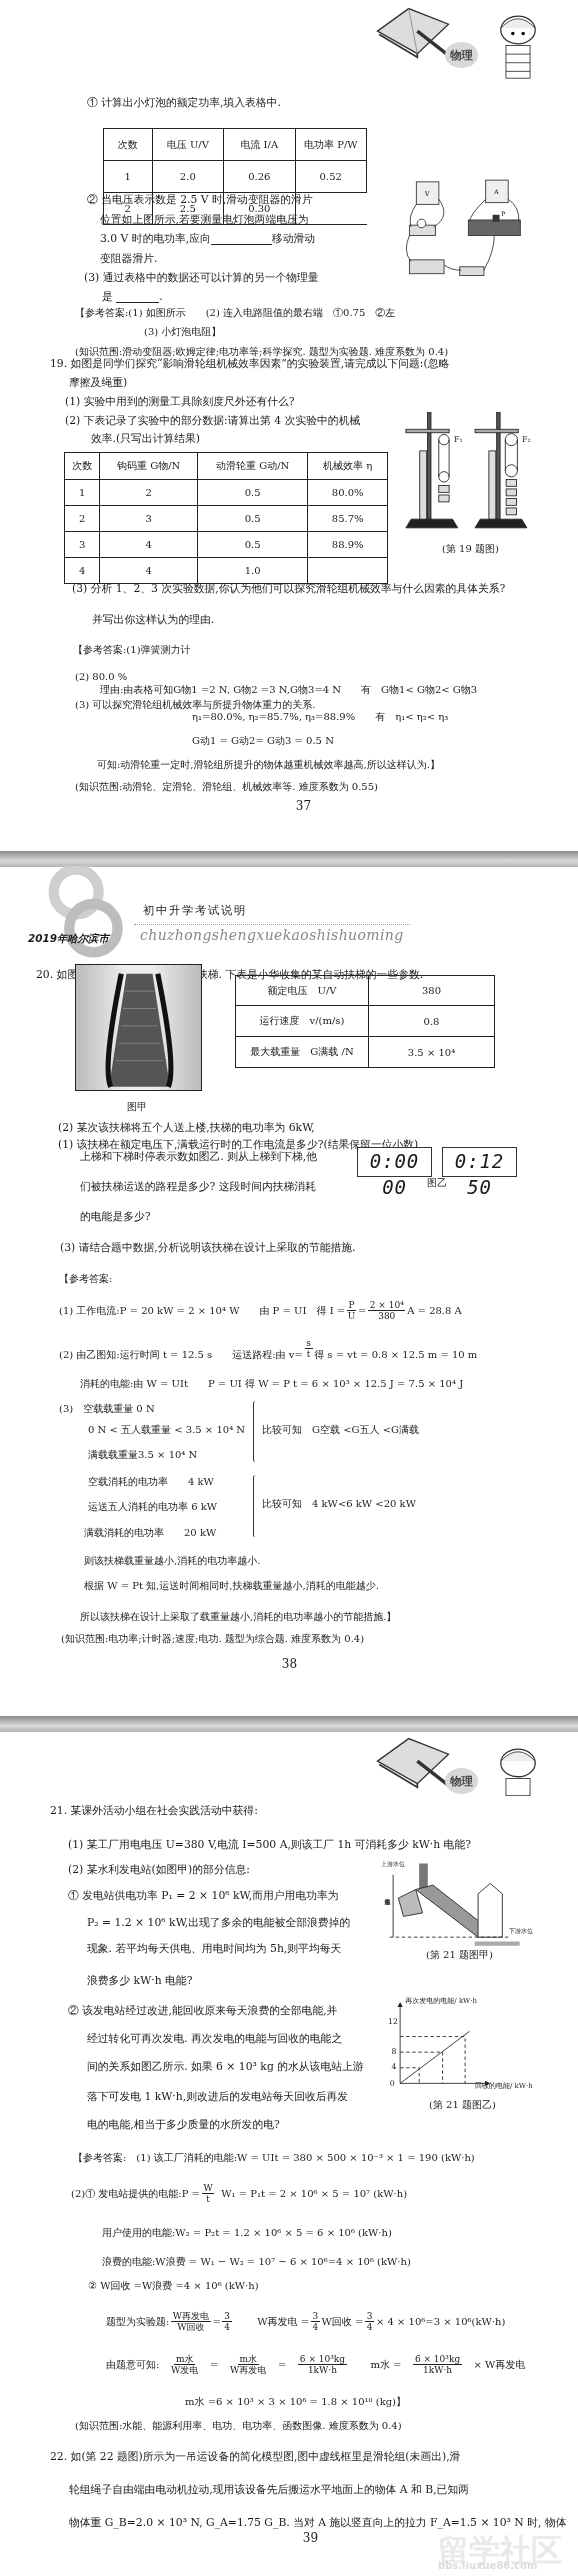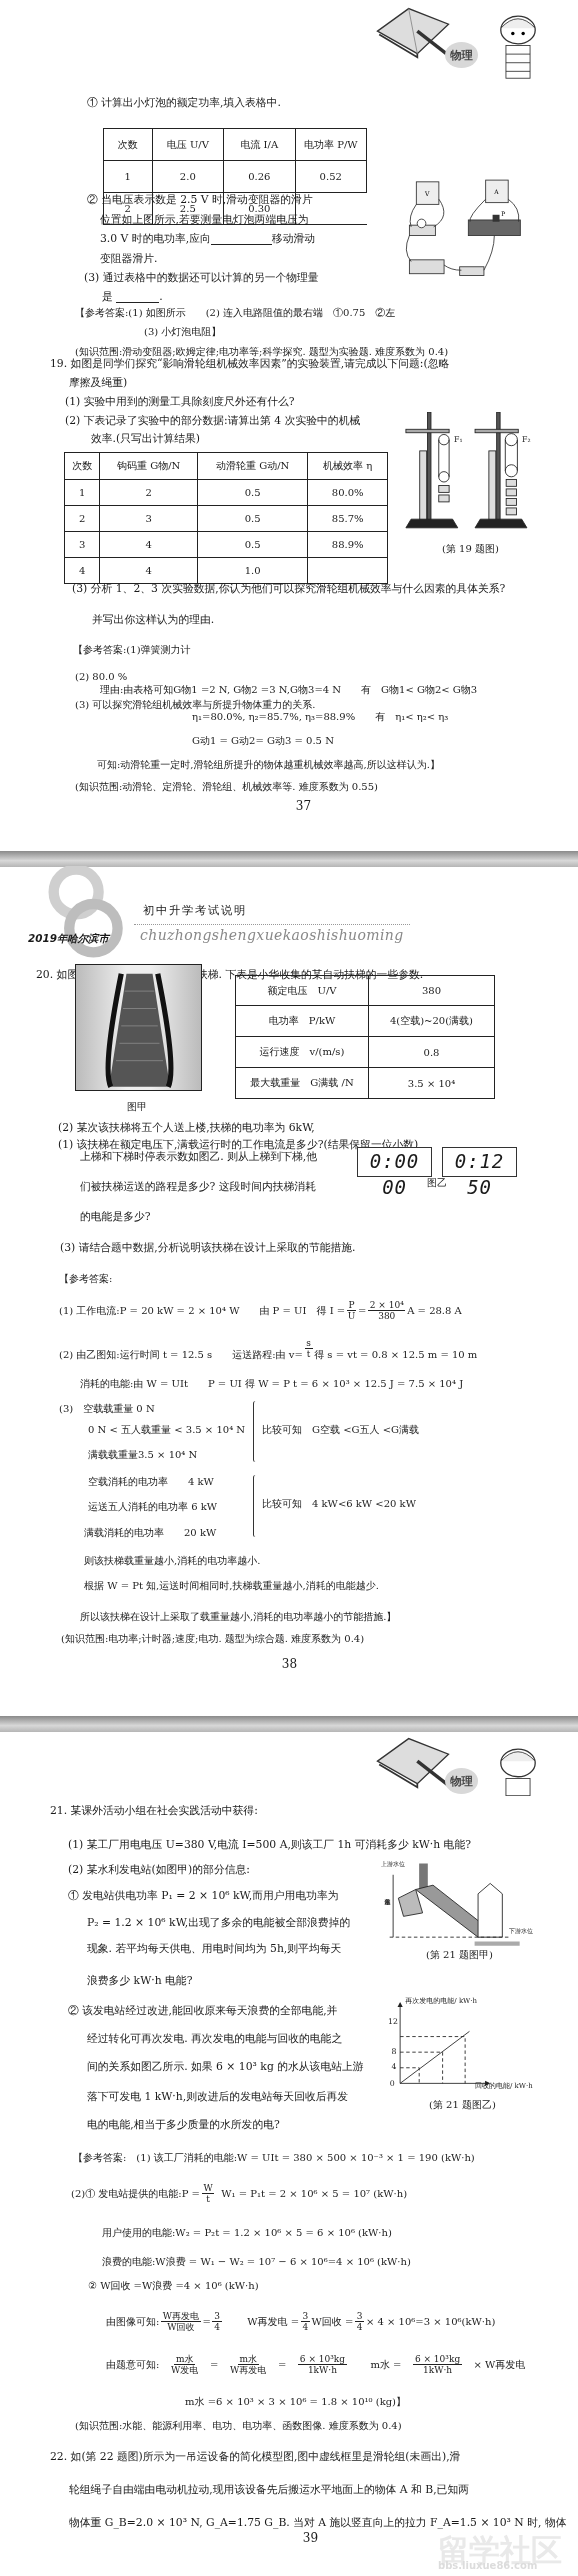--- a/index.html
+++ b/index.html
@@ -215,24 +215,20 @@
 </div>
 <div class="abs ans" style="left:127px;top:1102px;">图甲</div>
 
 <table class="grid" style="left:235px;top:975px;width:260px;border:1.7px solid #222;">
   <tbody>
       <tr style="height:30px;">
         <td style="width:133px;">额定电压　U/V</td>
         <td>380</td>
       </tr>
   <tr style="height:31px;">
-        <td>电功率　P/kW</td>
-        <td>4(空载)~20(满载)</td>
-      </tr>
-  <tr style="height:31px;">
         <td>运行速度　v/(m/s)</td>
         <td>0.8</td>
       </tr>
   <tr style="height:31px;">
         <td>最大载重量　G满载 /N</td>
         <td>3.5 × 10⁴</td>
       </tr>
 </tbody>
   </table>
 
@@ -367,21 +363,21 @@
   <span class="frac">
       <span class="n">W</span>
       <span>t</span>
     </span>
   <span style="margin-left:5.2px;">W₁ = P₁t = 2 × 10⁶ × 5 = 10⁷ (kW·h)</span>
 </div>
 <div class="abs ans" style="left:102px;top:2228px;">用户使用的电能:W₂ = P₂t = 1.2 × 10⁶ × 5 = 6 × 10⁶ (kW·h)</div>
 <div class="abs ans" style="left:102px;top:2257px;">浪费的电能:W浪费 = W₁ − W₂ = 10⁷ − 6 × 10⁶=4 × 10⁶ (kW·h)</div>
 <div class="abs ans" style="left:88px;top:2281px;">② W回收 =W浪费 =4 × 10⁶ (kW·h)</div>
 <div class="abs ans" style="left:106px;top:2311px;display:flex;align-items:center;">
-  <span>由图像可知:</span>
+  <span>题型为实验题:</span>
   <span class="frac">
       <span class="n">W再发电</span>
       <span>W回收</span>
     </span>
   <span>=</span>
   <span class="frac">
       <span class="n">3</span>
       <span>4</span>
     </span>
   <span style="margin-left:24px;">W再发电 =</span>

